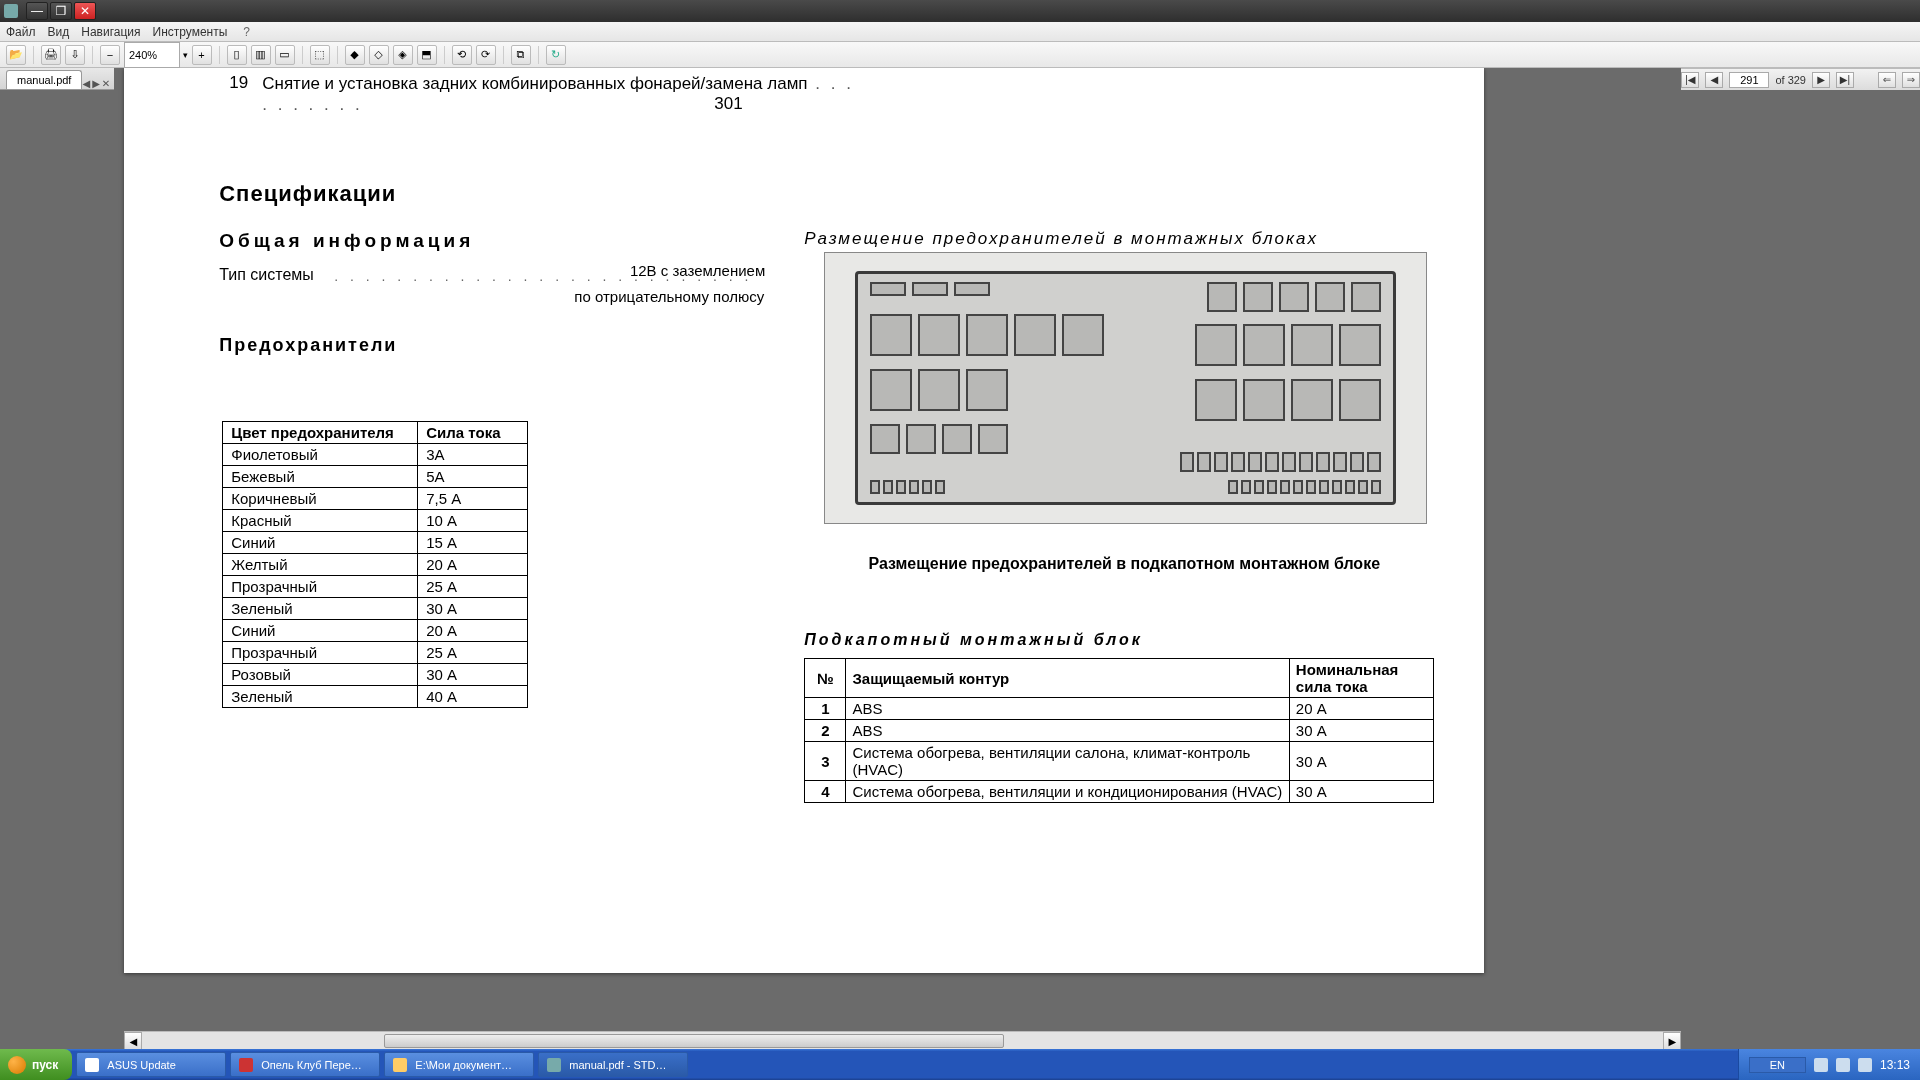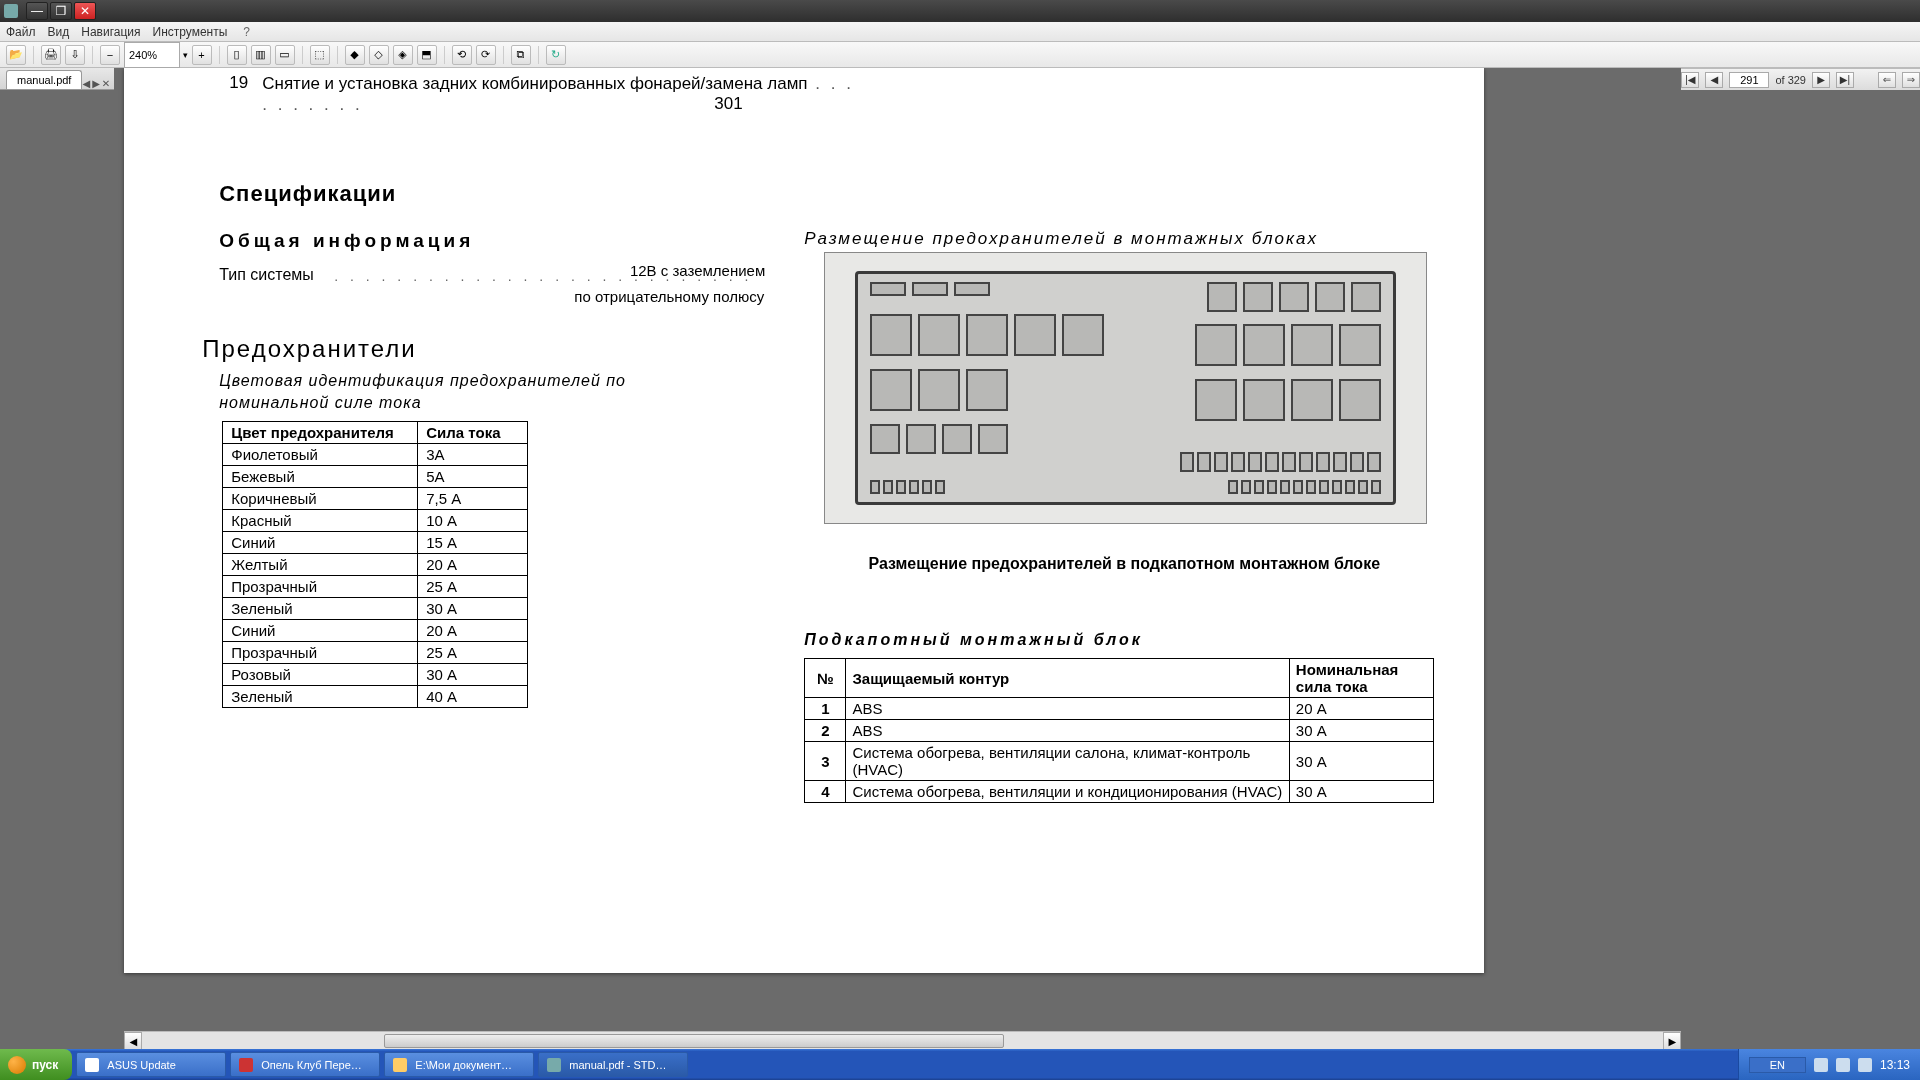--- a/index.html
+++ b/index.html
@@ -45,21 +45,21 @@
 .toc-page { position:absolute; left:590px; top:26px; font-size:17px; }
 .dots { letter-spacing:3px; color:#555; }
 
 .h-spec { position:absolute; left:95px; top:113px; font-size:22px; font-weight:bold; letter-spacing:1px; }
 .h-gen { position:absolute; left:95px; top:162px; font-size:19px; font-weight:bold; letter-spacing:4px; }
 .sys-label { position:absolute; left:95px; top:198px; font-size:16px; }
 .sys-dots { position:absolute; left:210px; top:200px; font-size:14px; letter-spacing:4px; color:#666; }
 .sys-val { position:absolute; left:471px; top:194px; font-size:15px; text-align:right; width:170px; }
 .sys-val2 { position:absolute; left:400px; top:220px; font-size:15px; text-align:right; width:240px; }
 
-.h-fuse { position:absolute; left:78px; top:267px; font-size:24px; font-weight:normal; letter-spacing:2px; }
+.h-fuse { position:absolute; left:95px; top:267px; font-size:18px; font-weight:bold; letter-spacing:2px; }
 .h-colorid { position:absolute; left:95px; top:302px; font-size:16px; font-style:italic; width:440px; line-height:22px; letter-spacing:1px; }
 
 .tbl1 { position:absolute; left:98px; top:353px; border-collapse:collapse; font-size:15px; }
 .tbl1 th, .tbl1 td { border:1.5px solid #000; padding:2px 8px; text-align:left; }
 .tbl1 th { font-weight:bold; }
 .tbl1 .c1 { width:195px; }
 .tbl1 .c2 { width:110px; }
 
 .h-placement { position:absolute; left:680px; top:161px; font-size:17px; font-style:italic; letter-spacing:2px; }
 
@@ -174,21 +174,20 @@
             <span class="toc-page">301</span>
 
             <div class="h-spec">Спецификации</div>
             <div class="h-gen">Общая информация</div>
             <span class="sys-label">Тип системы</span>
             <span class="sys-dots">. . . . . . . . . . . . . . . . . . . . . . . . . . .</span>
             <span class="sys-val">12В с заземлением</span>
             <span class="sys-val2">по отрицательному полюсу</span>
 
             <div class="h-fuse">Предохранители</div>
-            <div class="h-colorid">Цветовая идентификация предохранителей по номинальной силе тока</div>
 
             <table class="tbl1">
               <tbody>
                   <tr>
                     <th class="c1">Цвет предохранителя</th>
                     <th class="c2">Сила тока</th>
                   </tr>
               </tbody>
                 <tbody id="tbl1-body">
                   <tr>

